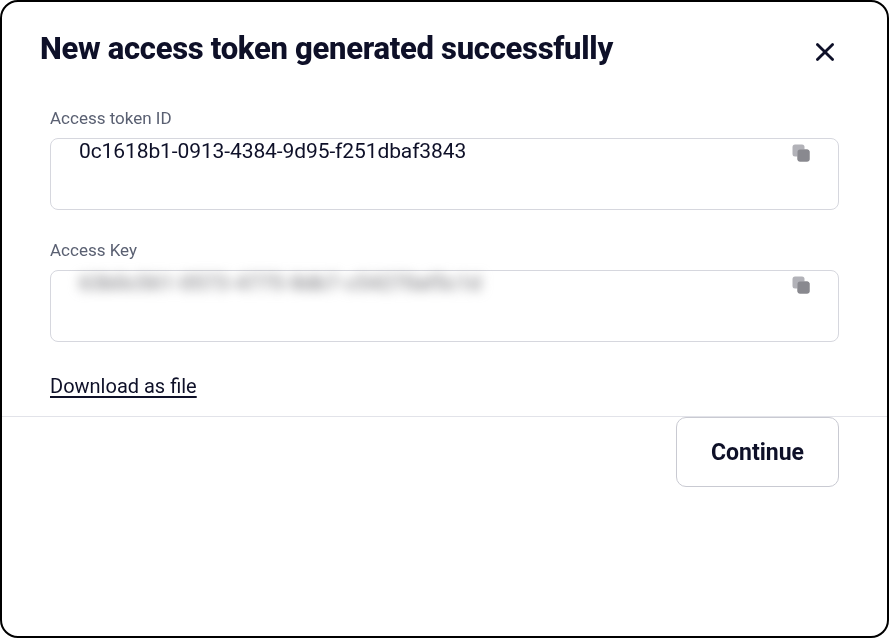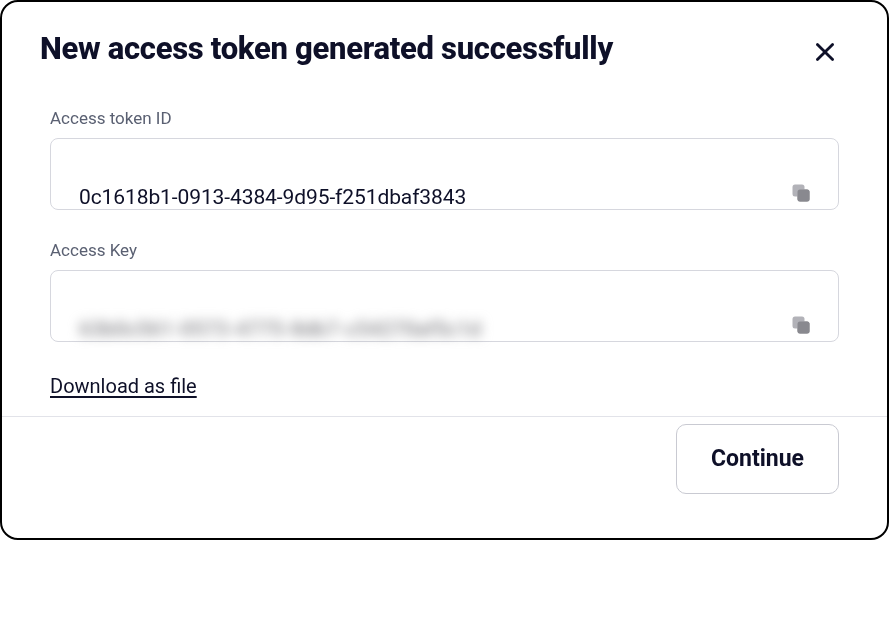--- a/index.html
+++ b/index.html
@@ -8,21 +8,21 @@
       box-sizing: border-box;
       font-family: -apple-system, BlinkMacSystemFont, "Segoe UI", Roboto, Helvetica, Arial, sans-serif;
     }
     html, body {
       width: 889px;
       height: 638px;
       background: #fff;
     }
     .dialog {
       width: 889px;
-      height: 540px;
+      height: 638px;
       border: 2px solid #000;
       border-radius: 18px;
       overflow: hidden;
       display: flex;
       flex-direction: column;
       background: #fff;
     }
     .dialog-body {
       padding: 28px 48px 18px 48px;
       flex: 0 0 auto;
@@ -59,21 +59,21 @@
     .field-label {
       font-size: 17px;
       color: #5a6072;
       margin-bottom: 10px;
     }
     .value-box {
       border: 1px solid #d6d7de;
       border-radius: 8px;
       height: 72px;
       display: flex;
-      align-items: flex-end;
+      align-items: flex-start;
       padding: 0 22px 0 28px;
       justify-content: space-between;
     }
     .value-text {
       font-size: 21px;
       color: #0e1028;
       font-weight: 400;
       letter-spacing: -0.1px;
     }
     .blurred {
@@ -103,21 +103,21 @@
       margin-bottom: 0;
     }
     .separator {
       height: 1px;
       background: #e2e3e9;
       width: 100%;
     }
     .footer {
       flex: 1;
       display: flex;
-      align-items: center;
+      align-items: flex-start;
       justify-content: flex-end;
       padding: 0 48px 38px 0;
     }
     .continue-btn {
       border: 1.5px solid #c9cad2;
       background: #fff;
       border-radius: 10px;
       height: 70px;
       padding: 0 34px;
       font-size: 23px;

